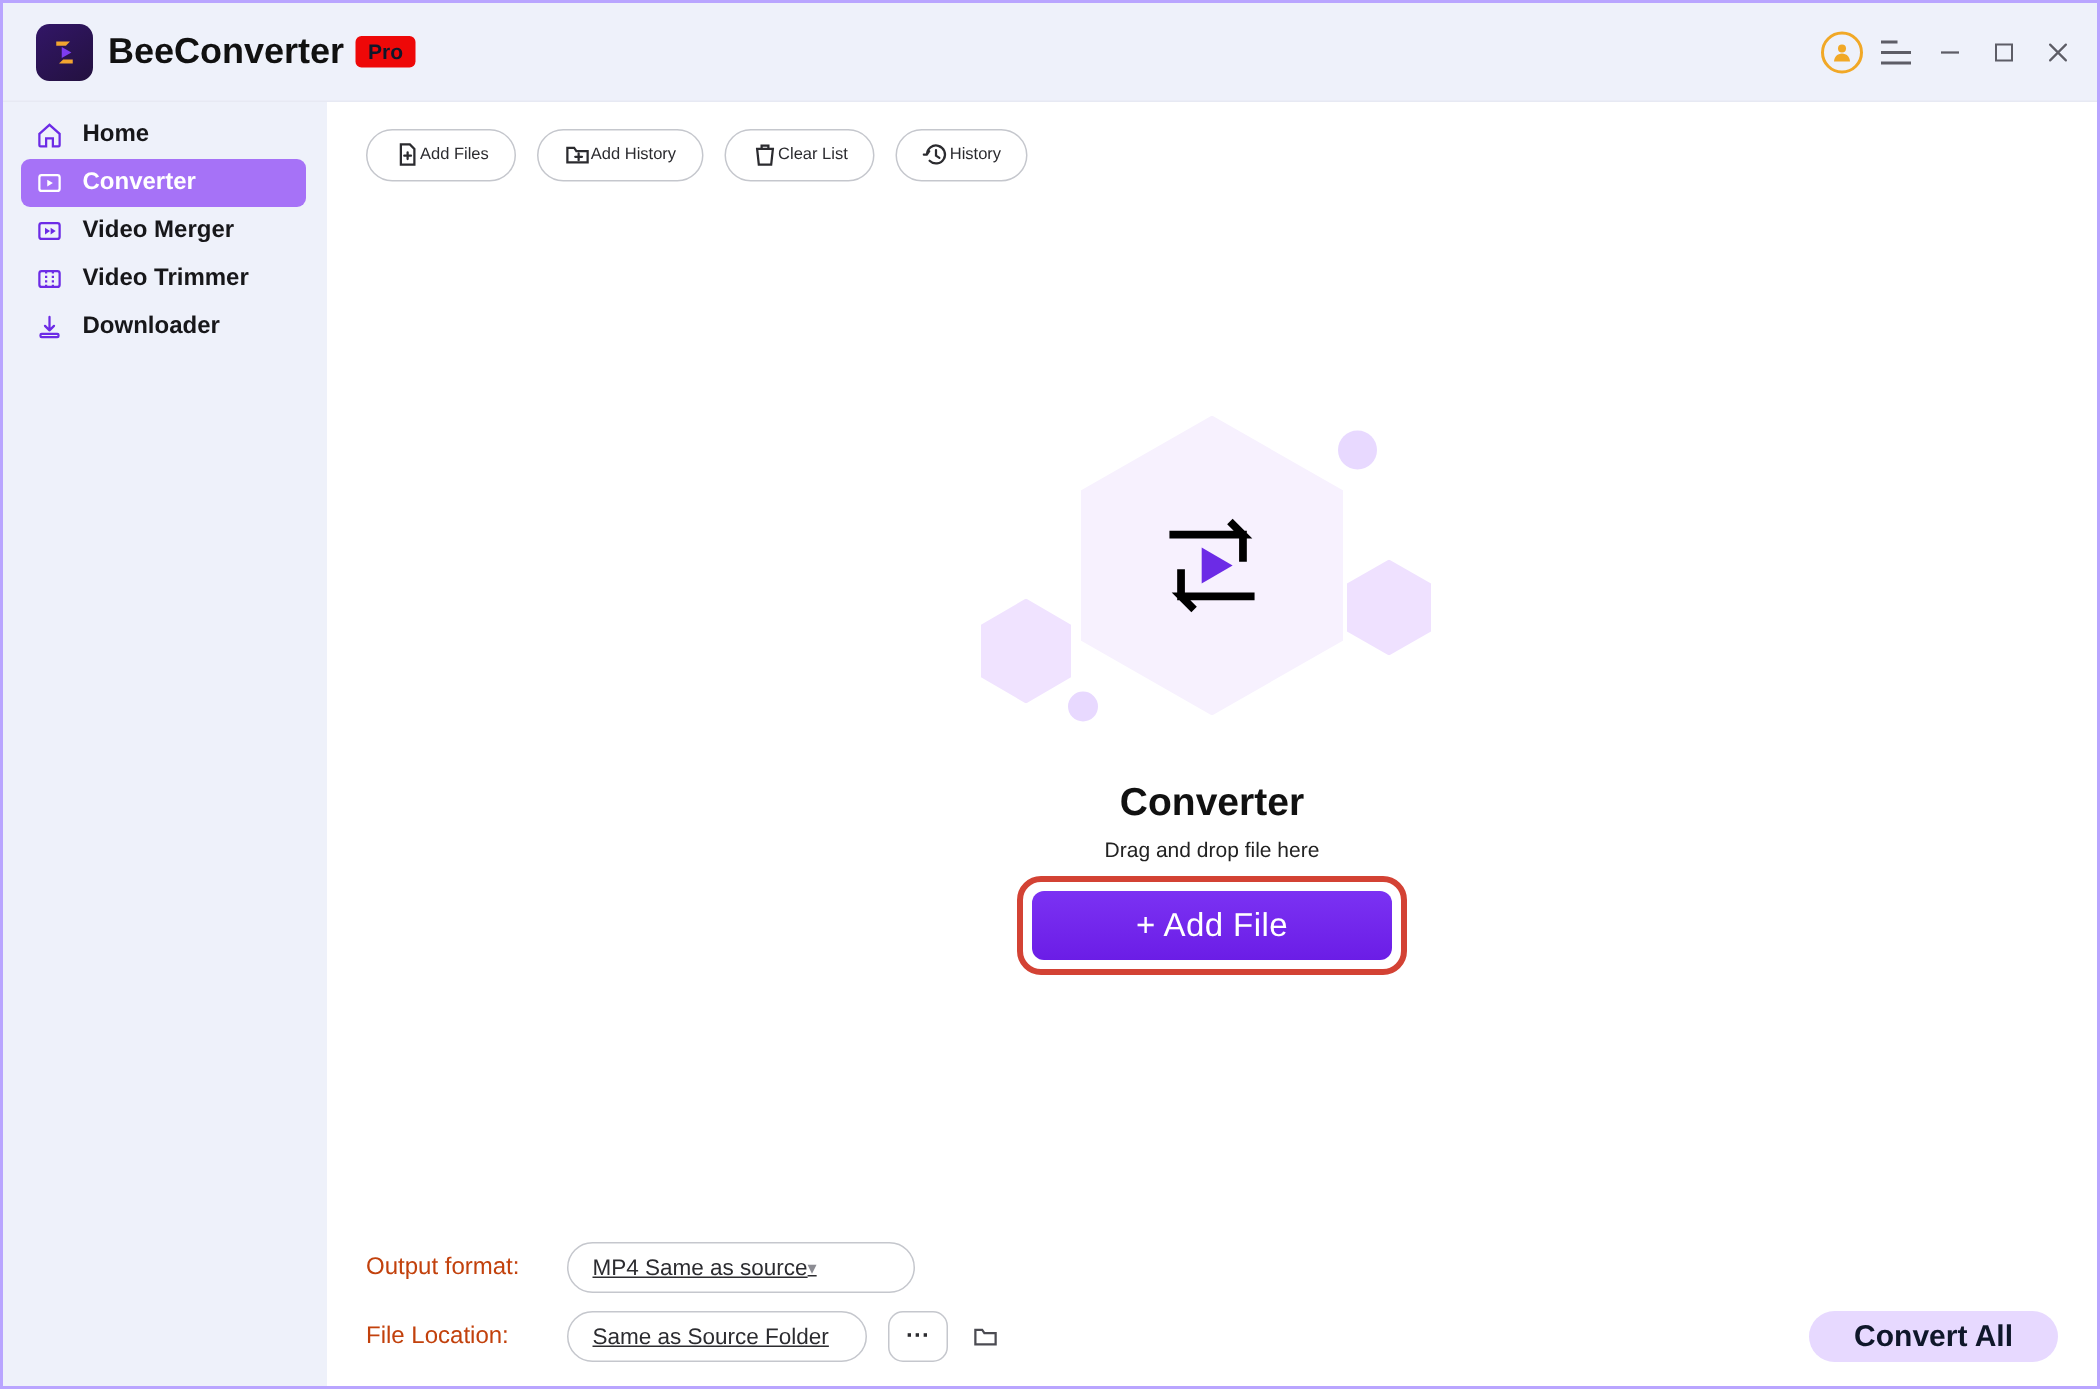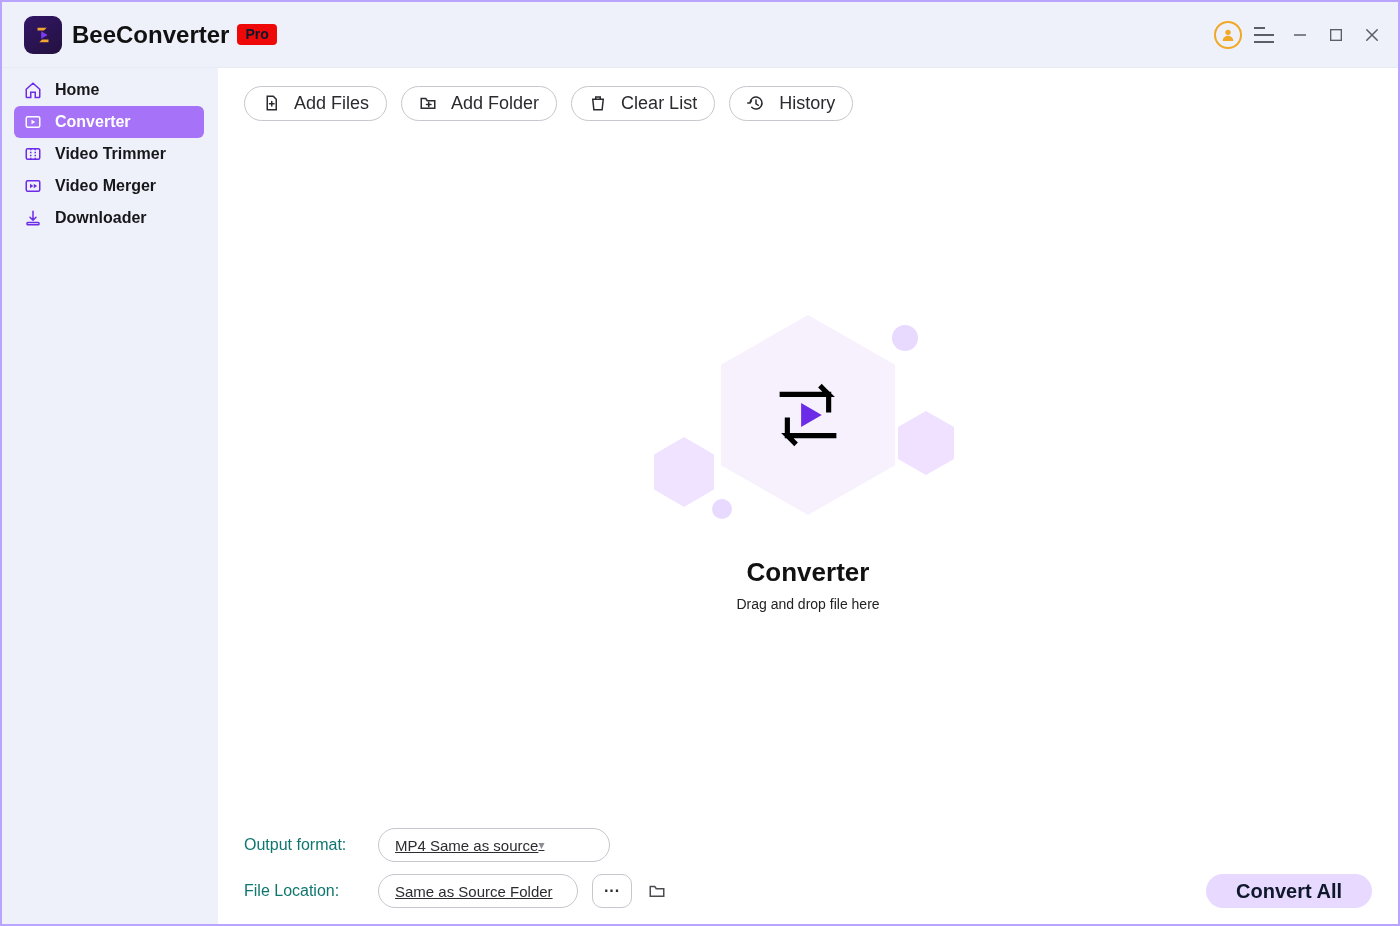--- a/index.html
+++ b/index.html
@@ -83,24 +83,24 @@
   .main {
     flex:1; background:#ffffff; display:flex; flex-direction:column;
     min-width:0;
   }
   
   .toolbar-row {
     height:70px; display:flex; align-items:center; gap:14px;
     padding:0 0 0 26px;
   }
   .tool-btn {
-    display:flex; align-items:center; gap:14px;
+    display:flex; align-items:center; gap:0;
     border:1px solid var(--tool-br); border-radius:19px;
     height:35px; padding:16px 17px; cursor:pointer;
-    color:var(--dim-txt); font-size:18px; background:#fff;
+    color:var(--dim-txt); font-size:11px; background:#fff;
   }
   .tool-btn .tb-ic { width:18px; height:18px; color:#2b2b2f; display:flex; align-items:center; justify-content:center;}
 
   
   .drop-zone {
     flex:1; display:flex; flex-direction:column; align-items:center; justify-content:center;
     gap:8px; padding-bottom:40px;
   }
   .illustration {
     width:360px; height:220px; position:relative;
@@ -132,21 +132,21 @@
     cursor:pointer; letter-spacing:.3px;
   }
 
   
   .footer-row {
     height:105px; padding:0 26px 16px 26px;
     display:flex; align-items:flex-end;
   }
   .footer-left { display:flex; flex-direction:column; gap:12px; }
   .f-row { display:flex; align-items:center; gap:14px; }
-  .f-label { width:120px; font-size:16px; color:#0f766e;}
+  .f-label { width:120px; font-size:16px; color:#c2410c;}
   .select-like {
     height:34px; min-width:232px; border:1px solid var(--tool-br); border-radius:18px;
     display:flex; align-items:center; justify-content:flex-start;
     padding:0 16px; color:#2c2c30; font-size:15px; background:#fff; cursor:pointer;text-decoration:underline;
   }
   .select-like .chev { color:#8c8c93; font-size:12px;}
   .square-btn {
     height:34px; width:40px; border:1px solid var(--tool-br); border-radius:10px;
     display:flex; align-items:center; justify-content:center; color:#2c2c30; cursor:pointer;
     font-weight:700; background:#fff;
@@ -234,35 +234,35 @@
             </svg>
         </span>
         <span>Converter</span>
       </div>
 
 
       <div class="nav-item">
         <span class="nav-ic">
           <svg viewBox="0 0 24 24" width="18" height="18">
               <rect x="3" y="5" width="18" height="14" rx="2" fill="none" stroke="currentColor" stroke-width="2"></rect>
-              <path d="M9 5v14M15 5v14" stroke="currentColor" stroke-width="2" stroke-dasharray="2 2"></path>
-            </svg>
-        </span>
-        <span>Video Trimmer</span>
-      </div>
-
-      <div class="nav-item">
-        <span class="nav-ic">
-          <svg viewBox="0 0 24 24" width="18" height="18">
-              <rect x="3" y="5" width="18" height="14" rx="2" fill="none" stroke="currentColor" stroke-width="2"></rect>
               <polygon points="8,9 8,15 12.5,12" fill="currentColor"></polygon>
               <polygon points="13,9 13,15 17.5,12" fill="currentColor"></polygon>
             </svg>
         </span>
         <span>Video Merger</span>
+      </div>
+
+      <div class="nav-item">
+        <span class="nav-ic">
+          <svg viewBox="0 0 24 24" width="18" height="18">
+              <rect x="3" y="5" width="18" height="14" rx="2" fill="none" stroke="currentColor" stroke-width="2"></rect>
+              <path d="M9 5v14M15 5v14" stroke="currentColor" stroke-width="2" stroke-dasharray="2 2"></path>
+            </svg>
+        </span>
+        <span>Video Trimmer</span>
       </div>
 
       <div class="nav-item">
         <span class="nav-ic">
           <svg viewBox="0 0 24 24" width="18" height="18">
               <path d="M12 3v12m0 0l-4-4m4 4l4-4" fill="none" stroke="currentColor" stroke-width="2" stroke-linecap="round"></path>
               <rect x="4" y="18" width="16" height="3" rx="1" fill="none" stroke="currentColor" stroke-width="2"></rect>
             </svg>
         </span>
         <span>Downloader</span>
@@ -282,21 +282,21 @@
           </span>
           <span>Add Files</span>
         </div>
         <div class="tool-btn">
           <span class="tb-ic">
             <svg viewBox="0 0 24 24" width="18" height="18">
                 <path d="M3 6h6l2 3h10v10H3z" fill="none" stroke="currentColor" stroke-width="2"></path>
                 <path d="M10 14h6M13 11v6" stroke="currentColor" stroke-width="2" stroke-linecap="round"></path>
               </svg>
           </span>
-          <span>Add Folder</span>
+          <span>Add History</span>
         </div>
         <div class="tool-btn">
           <span class="tb-ic">
             <svg viewBox="0 0 24 24" width="18" height="18">
                 <path d="M5 7h14l-1.5 14h-11zM9 4h6v3H9z" fill="none" stroke="currentColor" stroke-width="2"></path>
               </svg>
           </span>
           <span>Clear List</span>
         </div>
         <div class="tool-btn">
@@ -320,20 +320,25 @@
           <div class="convert-glyph">
             <svg viewBox="0 0 100 100">
               <path d="M20 26 H74 L66 18 M74 26 V44" fill="none" stroke="#000" stroke-width="6" stroke-linecap="square"></path>
               <path d="M80 74 H26 L34 82 M26 74 V56" fill="none" stroke="#000" stroke-width="6" stroke-linecap="square"></path>
               <polygon points="42,36 42,64 66,50" fill="#6c2be6"></polygon>
             </svg>
           </div>
         </div>
         <div class="dz-title">Converter</div>
         <div class="dz-sub">Drag and drop file here</div>
+        <div class="add-file-wrap">
+          <button class="add-file-btn">
+            <span>+ Add File</span>
+          </button>
+        </div>
       </div>
 
       <div class="footer-row">
         <div class="footer-left">
           <div class="f-row">
             <span class="f-label">Output format:</span>
             <div class="select-like">
               <span>MP4 Same as source</span>
               <span class="chev">▾</span>
             </div>

